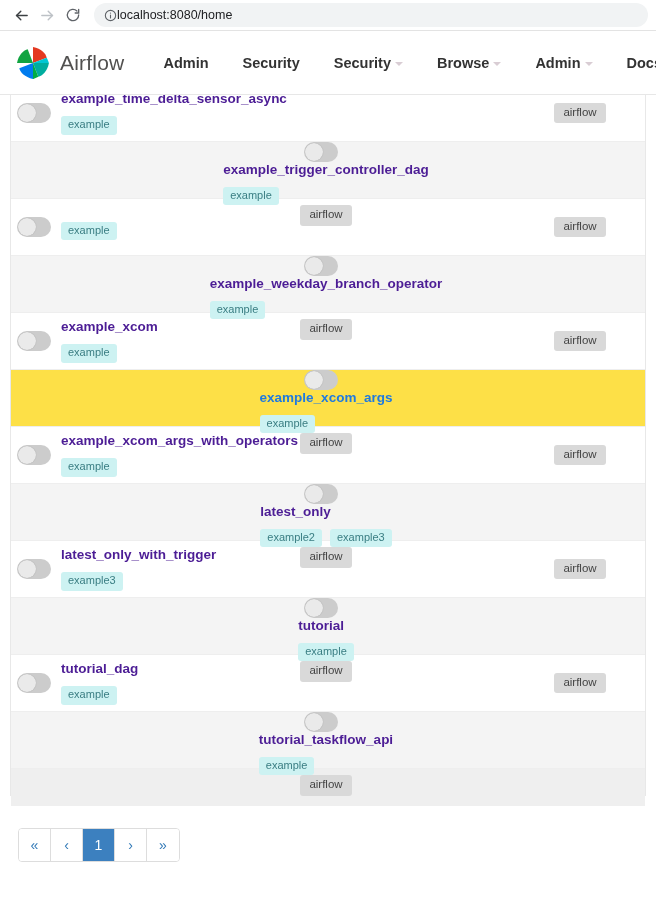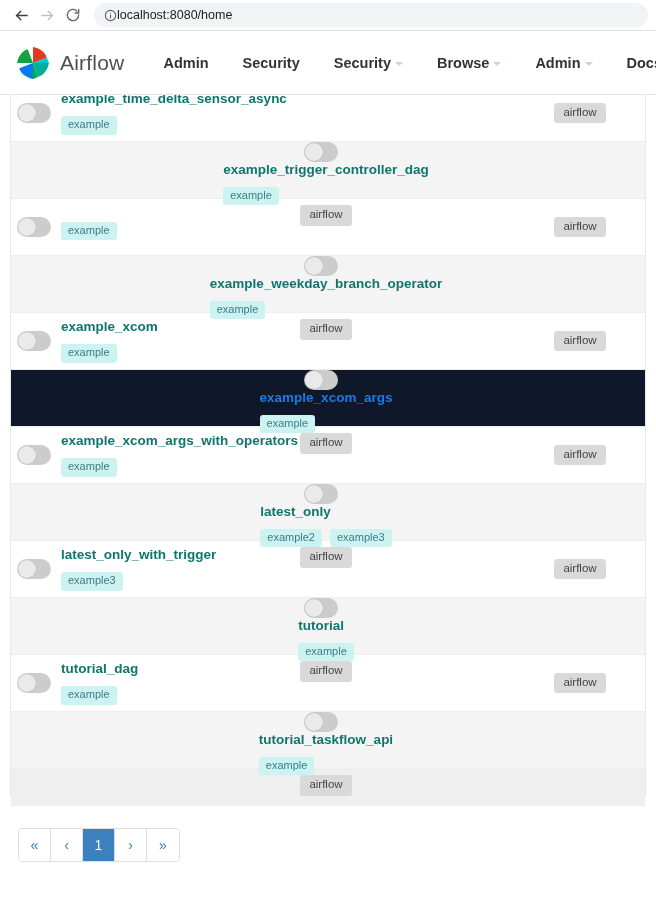--- a/index.html
+++ b/index.html
@@ -108,21 +108,21 @@
   }
   .dag-row {
     display: flex;
     align-items: center;
     height: 57px;
     border-bottom: 1px solid #eeeeee;
     padding: 0 10px 0 6px;
     background: #ffffff;
   }
   .dag-row.alt { background: #f4f4f4; flex-direction: column; }
-  .dag-row.hover-row { background: #0f172a; }
+  .dag-row.hover-row { background: #fde047; }
 
   .toggle {
     flex: 0 0 auto;
     width: 34px; height: 20px;
     border-radius: 10px;
     background: #cccccc;
     position: relative;
     margin-right: 10px;
     cursor: pointer;
   }
@@ -133,21 +133,21 @@
     width: 18px; height: 18px;
     border-radius: 50%;
     background: #eaeaea;
     box-shadow: 0 0 1px rgba(0,0,0,.25);
   }
 
   .dag-main { flex: 1 1 auto; min-width: 0; }
   .dag-name {
     font-size: 13.5px;
     font-weight: bold;
-    color: #0f766e;
+    color: #4c1d95;
     line-height: 1.25;
     white-space: nowrap;
   }
   .dag-name.hover { color: #1f7ae0; }
   .dag-tags {
     margin-top: 8px;
     display: flex;
     gap: 8px;
   }
   .tag {

